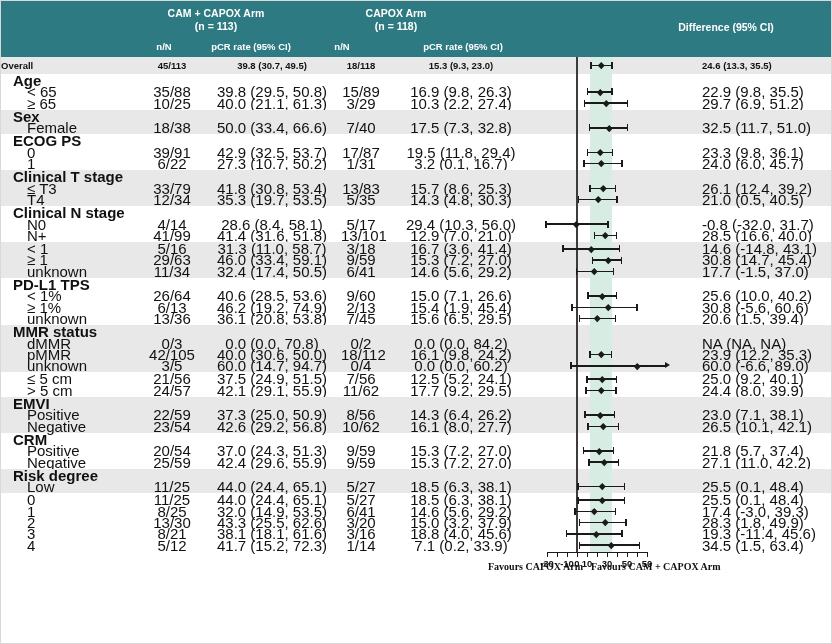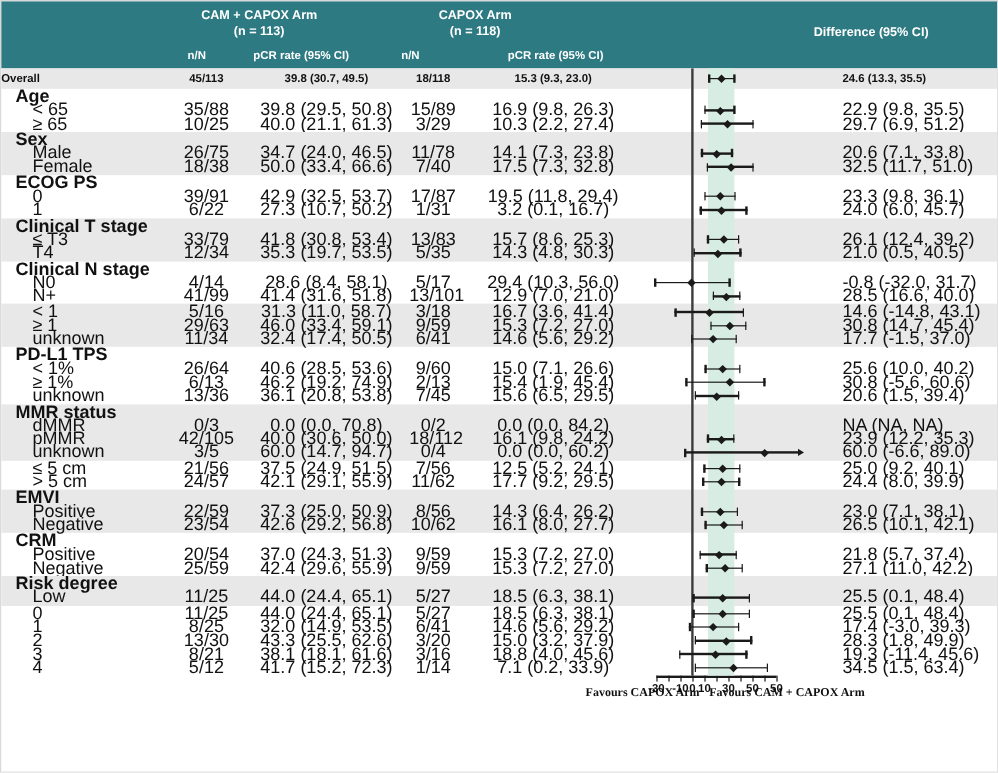--- a/index.html
+++ b/index.html
@@ -118,34 +118,20 @@
             <div class="ci-point" style="left: 63.45px;"></div>
           </div>
           <div class="c-diff">29.7 (6.9, 51.2)</div>
         </div>
       </div>
       <div class="section shaded">
         <div class="row group-row">
           <div class="glabel">Sex</div>
         </div>
         <div class="row">
-          <div class="c-label indent">Male</div>
-          <div class="c-nn1">26/75</div>
-          <div class="c-pcr1">34.7 (24.0, 46.5)</div>
-          <div class="c-nn2">11/78</div>
-          <div class="c-pcr2">14.1 (7.3, 23.8)</div>
-          <div class="c-plot">
-            <div class="ci-line" style="left: 43.1px; width: 26.7px;"></div>
-            <div class="ci-cap" style="left: 43.1px;"></div>
-            <div class="ci-cap" style="left: 68.3px;"></div>
-            <div class="ci-point" style="left: 54.35px;"></div>
-          </div>
-          <div class="c-diff">20.6 (7.1, 33.8)</div>
-        </div>
-        <div class="row">
           <div class="c-label indent">Female</div>
           <div class="c-nn1">18/38</div>
           <div class="c-pcr1">50.0 (33.4, 66.6)</div>
           <div class="c-nn2">7/40</div>
           <div class="c-pcr2">17.5 (7.3, 32.8)</div>
           <div class="c-plot">
             <div class="ci-line" style="left: 47.7px; width: 39.3px;"></div>
             <div class="ci-cap" style="left: 47.7px;"></div>
             <div class="ci-cap" style="left: 85.5px;"></div>
             <div class="ci-point" style="left: 66.25px;"></div>

